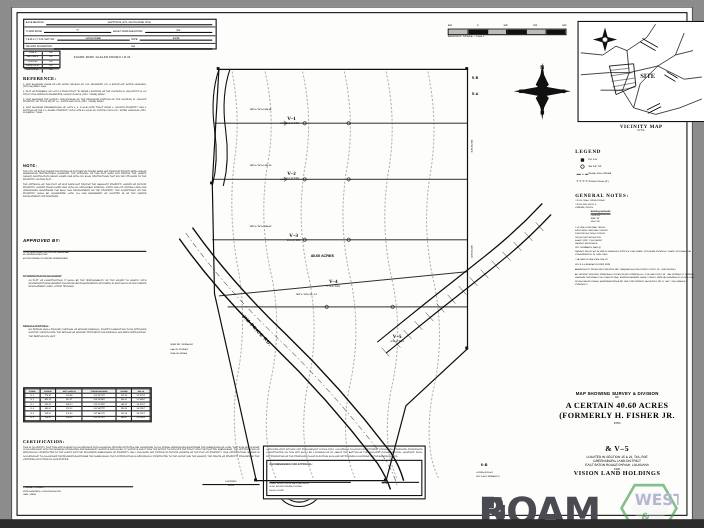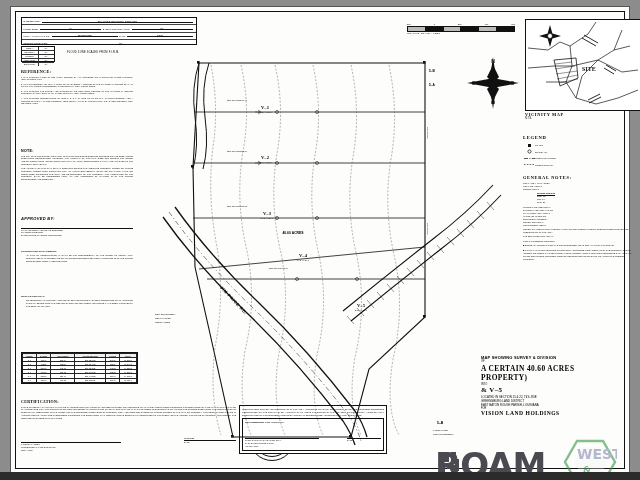--- a/index.html
+++ b/index.html
@@ -3,21 +3,21 @@
 <meta charset="utf-8">
 <style>
   html,body{margin:0;padding:0;}
   body{width:640px;height:480px;background:#8c8c8c;font-family:"Liberation Sans",sans-serif;overflow:hidden;}
   .sheet{position:absolute;left:10px;top:6px;width:620px;height:468px;background:#fdfdfb;border:1px solid #555;box-sizing:border-box;}
   .bdr{position:absolute;left:4px;top:4px;right:4px;bottom:4px;border:1px solid #111;}
   .blk{position:absolute;box-sizing:border-box;}
   .ttl{font-weight:bold;letter-spacing:.4px;}
   .tiny{font-size:2.1px;line-height:2.9px;color:#111;}
   .tiny2{font-size:2.4px;line-height:3.2px;color:#111;}
-  .ctr{text-align:left;}
+  .ctr{text-align:center;}
   
   #data-table{left:10px;top:10px;width:176px;height:28px;border:1px solid #111;background:#fff;}
   #data-table .r{display:flex;align-items:center;height:6.4px;border-bottom:.5px solid #444;padding:0 1.5px;font-size:2.2px;}
   #data-table .r:last-child{border-bottom:none;}
   #data-table .lb{white-space:nowrap;}
   #data-table .vl{flex:1;border-bottom:.5px solid #111;margin:0 1.5px;text-align:center;font-size:2.2px;}
   #mini-grid{left:10px;top:39px;width:34px;height:16px;border:1px solid #111;background:#fff;}
   #mini-grid .mr{display:flex;height:3.1px;border-bottom:.5px solid #333;font-size:1.7px;}
   #mini-grid .mc{flex:1;border-right:.5px solid #333;text-align:center;}
   #mini-grid .mc:last-child{border-right:none;}
@@ -372,23 +372,23 @@
     <div class="tiny" style="margin-top:1.4px;">LOTS 1-5 SUBJECTS CONFORM</div>
     <div class="tiny" style="margin-top:1.8px;">■ BOUNDARY INVESTIGATION WAS NOT REQUESTED AND IS NOT A PART OF THIS SURVEY.</div>
     <div class="tiny" style="margin-top:1.8px;">■ THIS MAP WAS NOT COMPILED TO PERFORM A COMPLETE TITLE ABSTRACT OF THE PROPERTY SHOWN HEREON, NO UNDER THAT SERVITUDE, SHOWN HEREON, HERE TAKEN FROM REFERENCE DATA AND THAT OTHER SERVITUDES, ENCUMBRANCES OR RESTRICTIONS OTHER EXIST, OR AFFECT THE SUBJECT PROPERTY.</div>
   </div>
 </div>
 
 <div class="blk ctr" id="title-block">
   <div style="font-size:4px;font-weight:bold;letter-spacing:.2px;">MAP SHOWING SURVEY &amp; DIVISION</div>
   <div style="font-size:2.6px;">OF</div>
   <div class="ttl" style="font-size:7.4px;font-family:'Liberation Serif',serif;margin-top:1px;">A CERTAIN 40.60 ACRES</div>
-  <div class="ttl" style="font-size:7.4px;font-family:'Liberation Serif',serif;">PROPERTY)</div>
+  <div class="ttl" style="font-size:7.4px;font-family:'Liberation Serif',serif;">(FORMERLY H. FISHER JR.</div>
   <div style="font-size:2.6px;margin-top:.5px;">INTO</div>
-  <div class="ttl" style="font-size:7px;font-family:'Liberation Serif',serif;">&amp; V–5</div>
+  <div class="ttl" style="font-size:7px;font-family:'Liberation Serif',serif;margin-top:18px;">&amp; V–5</div>
   <div style="font-size:2.9px;margin-top:1.5px;">LOCATED IN SECTION 15 &amp; 22, T4S–R3E</div>
   <div style="font-size:2.9px;">GREENSBURG LAND DISTRICT</div>
   <div style="font-size:2.9px;">EAST BATON ROUGE PARISH, LOUISIANA</div>
   <div style="font-size:2.6px;">FOR</div>
   <div class="ttl" style="font-size:5.6px;font-family:'Liberation Serif',serif;letter-spacing:.5px;">VISION LAND HOLDINGS</div>
 </div>
 
 <div class="blk" id="scale-bar">
   <div class="nums">
     <span>200</span>

